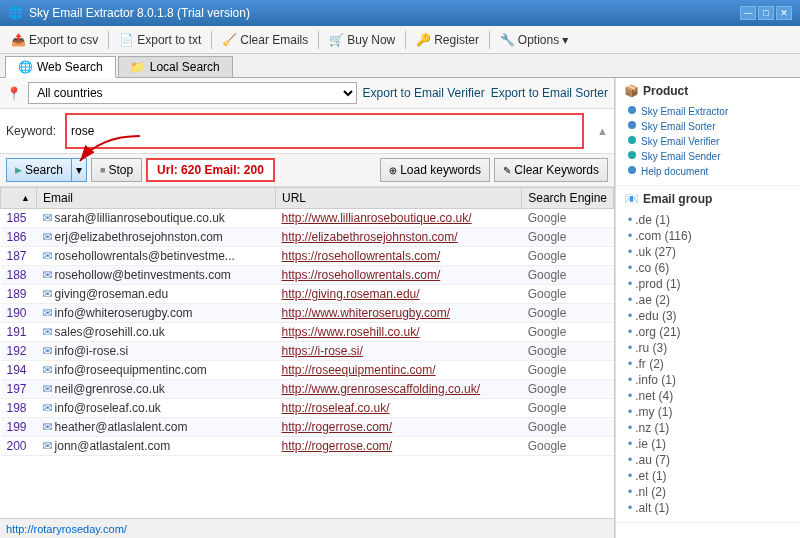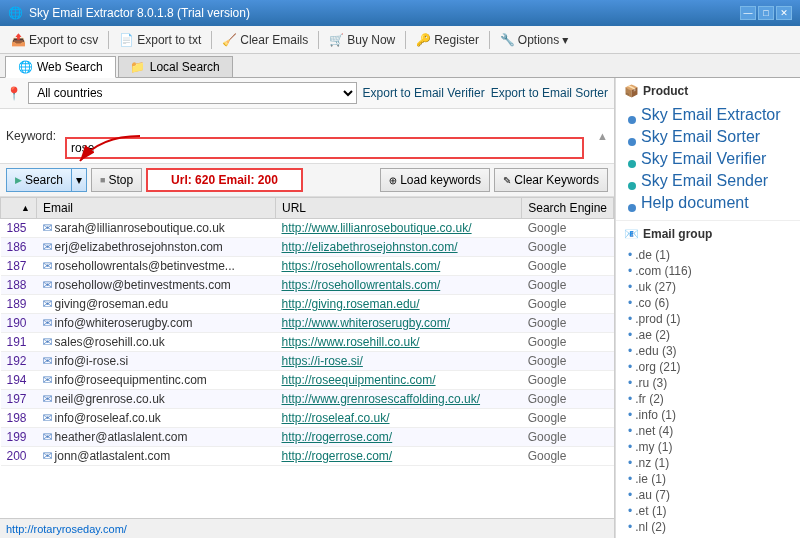--- a/index.html
+++ b/index.html
@@ -84,26 +84,25 @@
       display: flex;
       align-items: center;
       gap: 4px;
       border-bottom: 1px solid #ddd;
       background: white;
       position: relative;
     }
     .keyword-label { font-size: 12px; color: #333; font-weight: 500; white-space: nowrap; }
     .keyword-input { 
       flex: 1;
-      height: 22px;
+      height: 36px;
       border: 2px solid #e44;
       padding: 0 4px;
       font-size: 12px;
       outline: none;
-      margin-top: 24px;
     }
     
     
     .toolbar-row {
       padding: 4px 6px;
       display: flex;
       align-items: center;
       gap: 4px;
       border-bottom: 1px solid #ddd;
       background: #f5f5f5;
@@ -116,21 +115,21 @@
     .btn-search-main { padding: 0 8px; display: flex; align-items: center; gap: 3px; border-right: 1px solid #5a9fd4; height: 100%; }
     .btn-search-drop { padding: 0 4px; display: flex; align-items: center; height: 100%; }
     .btn-stop {
       display: flex; align-items: center; gap: 3px;
       border: 1px solid #aaa; background: linear-gradient(to bottom, #f5f5f5, #e5e5e5);
       height: 24px; padding: 0 8px; cursor: pointer; font-size: 12px;
     }
     .status-box {
       border: 2px solid #e44;
       background: white;
-      padding: 2px 23px;
+      padding: 2px 9px;
       font-size: 12px;
       font-weight: bold;
       color: #cc0000;
       height: 24px;
       display: flex;
       align-items: center;
     }
     .spacer { flex: 1; }
     .btn-load {
       display: flex; align-items: center; gap: 3px;
@@ -155,41 +154,41 @@
       position: sticky;
       top: 0;
       background: #e8e8e8;
       white-space: nowrap;
     }
     tbody tr { border-bottom: 1px solid #eee; }
     tbody tr:nth-child(even) { background: #f8f8ff; }
     td { padding: 2px 6px; white-space: nowrap; overflow: hidden; }
     td.num { color: #4c1d95; width: 36px; }
     td.email { color: #333; }
-    td.url { color: #0f766e; text-decoration: underline; cursor: pointer; max-width: 220px; overflow: hidden; text-overflow: ellipsis; }
+    td.url { color: #7f1d1d; text-decoration: underline; cursor: pointer; max-width: 220px; overflow: hidden; text-overflow: ellipsis; }
     td.engine { color: #666; width: 80px; }
     .email-icon { color: #5585c5; margin-right: 2px; }
     
     
     .status-bar {
       background: #f0f0f0;
       border-top: 1px solid #ccc;
       padding: 2px 6px;
       font-size: 11px;
       color: #0066cc;
       height: 20px;
       display: flex;
       align-items: center;
     }
     
     
     .right-panel { width: 185px; background: white; border-left: 1px solid #ddd; display: flex; flex-direction: column; overflow-y: auto; }
     .right-section { padding: 6px 8px; border-bottom: 1px solid #eee; }
     .right-section-title { font-weight: bold; font-size: 12px; color: #333; margin-bottom: 6px; display: flex; align-items: center; gap: 4px; }
-    .product-item { display: flex; align-items: flex-end; gap: 5px; padding: 2px 4px; font-size: 16px; color: #2266aa; cursor: pointer; }
+    .product-item { display: flex; align-items: flex-start; gap: 5px; padding: 2px 4px; font-size: 10px; color: #2266aa; cursor: pointer; }
     
     .email-group-item { font-size: 12px; color: #555; padding: 1px 4px; display: flex; align-items: center; gap: 3px; cursor: pointer; }
     .bullet { color: #4488cc; }
     
     
     ::-webkit-scrollbar { width: 12px; }
     ::-webkit-scrollbar-track { background: #f0f0f0; }
     ::-webkit-scrollbar-thumb { background: #bbb; border: 1px solid #999; }
     
     .th-sort { display: flex; align-items: center; justify-content: space-between; }

